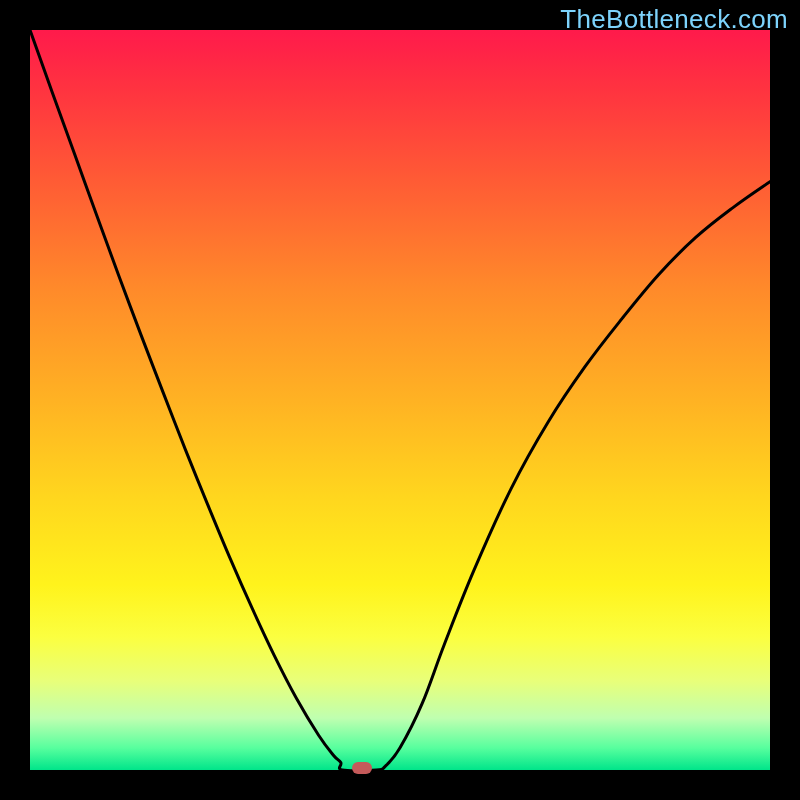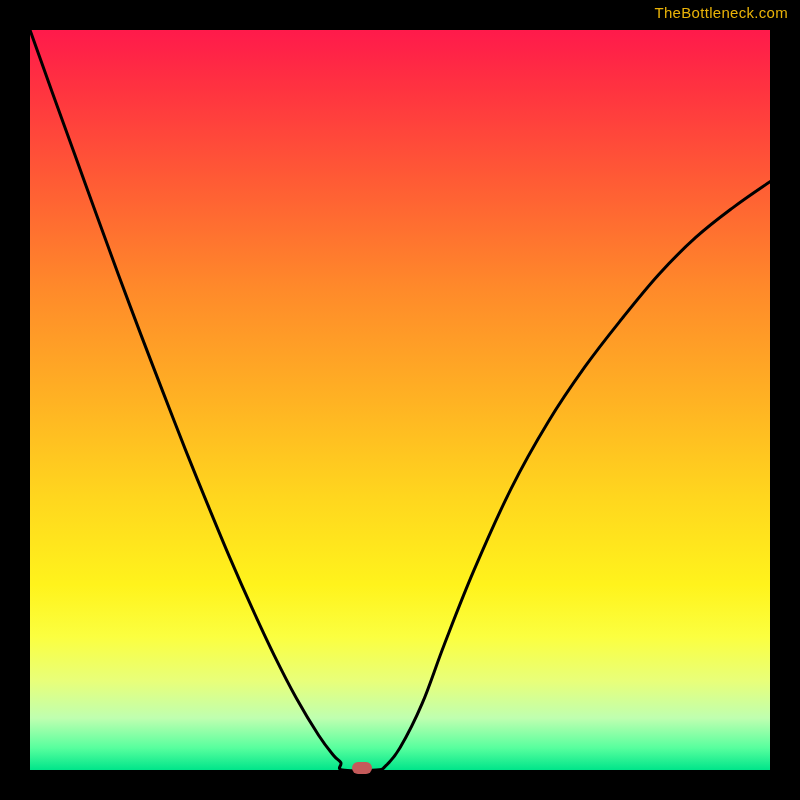--- a/index.html
+++ b/index.html
@@ -36,23 +36,23 @@
       #e8ff7a 88%,
       #bfffb0 93%,
       #58ff9e 97%,
       #00e58a 100%
     );
   }
   .watermark {
     position: absolute;
     top: 4px;
     right: 12px;
-    color: #eab308;
+    color: #7dd3fc;
     font-family: Arial, Helvetica, sans-serif;
-    font-size: 15px;
+    font-size: 26px;
     letter-spacing: 0.3px;
     user-select: none;
   }
   svg.curve {
     position: absolute;
     left: 30px;
     top: 30px;
     width: 740px;
     height: 740px;
   }

